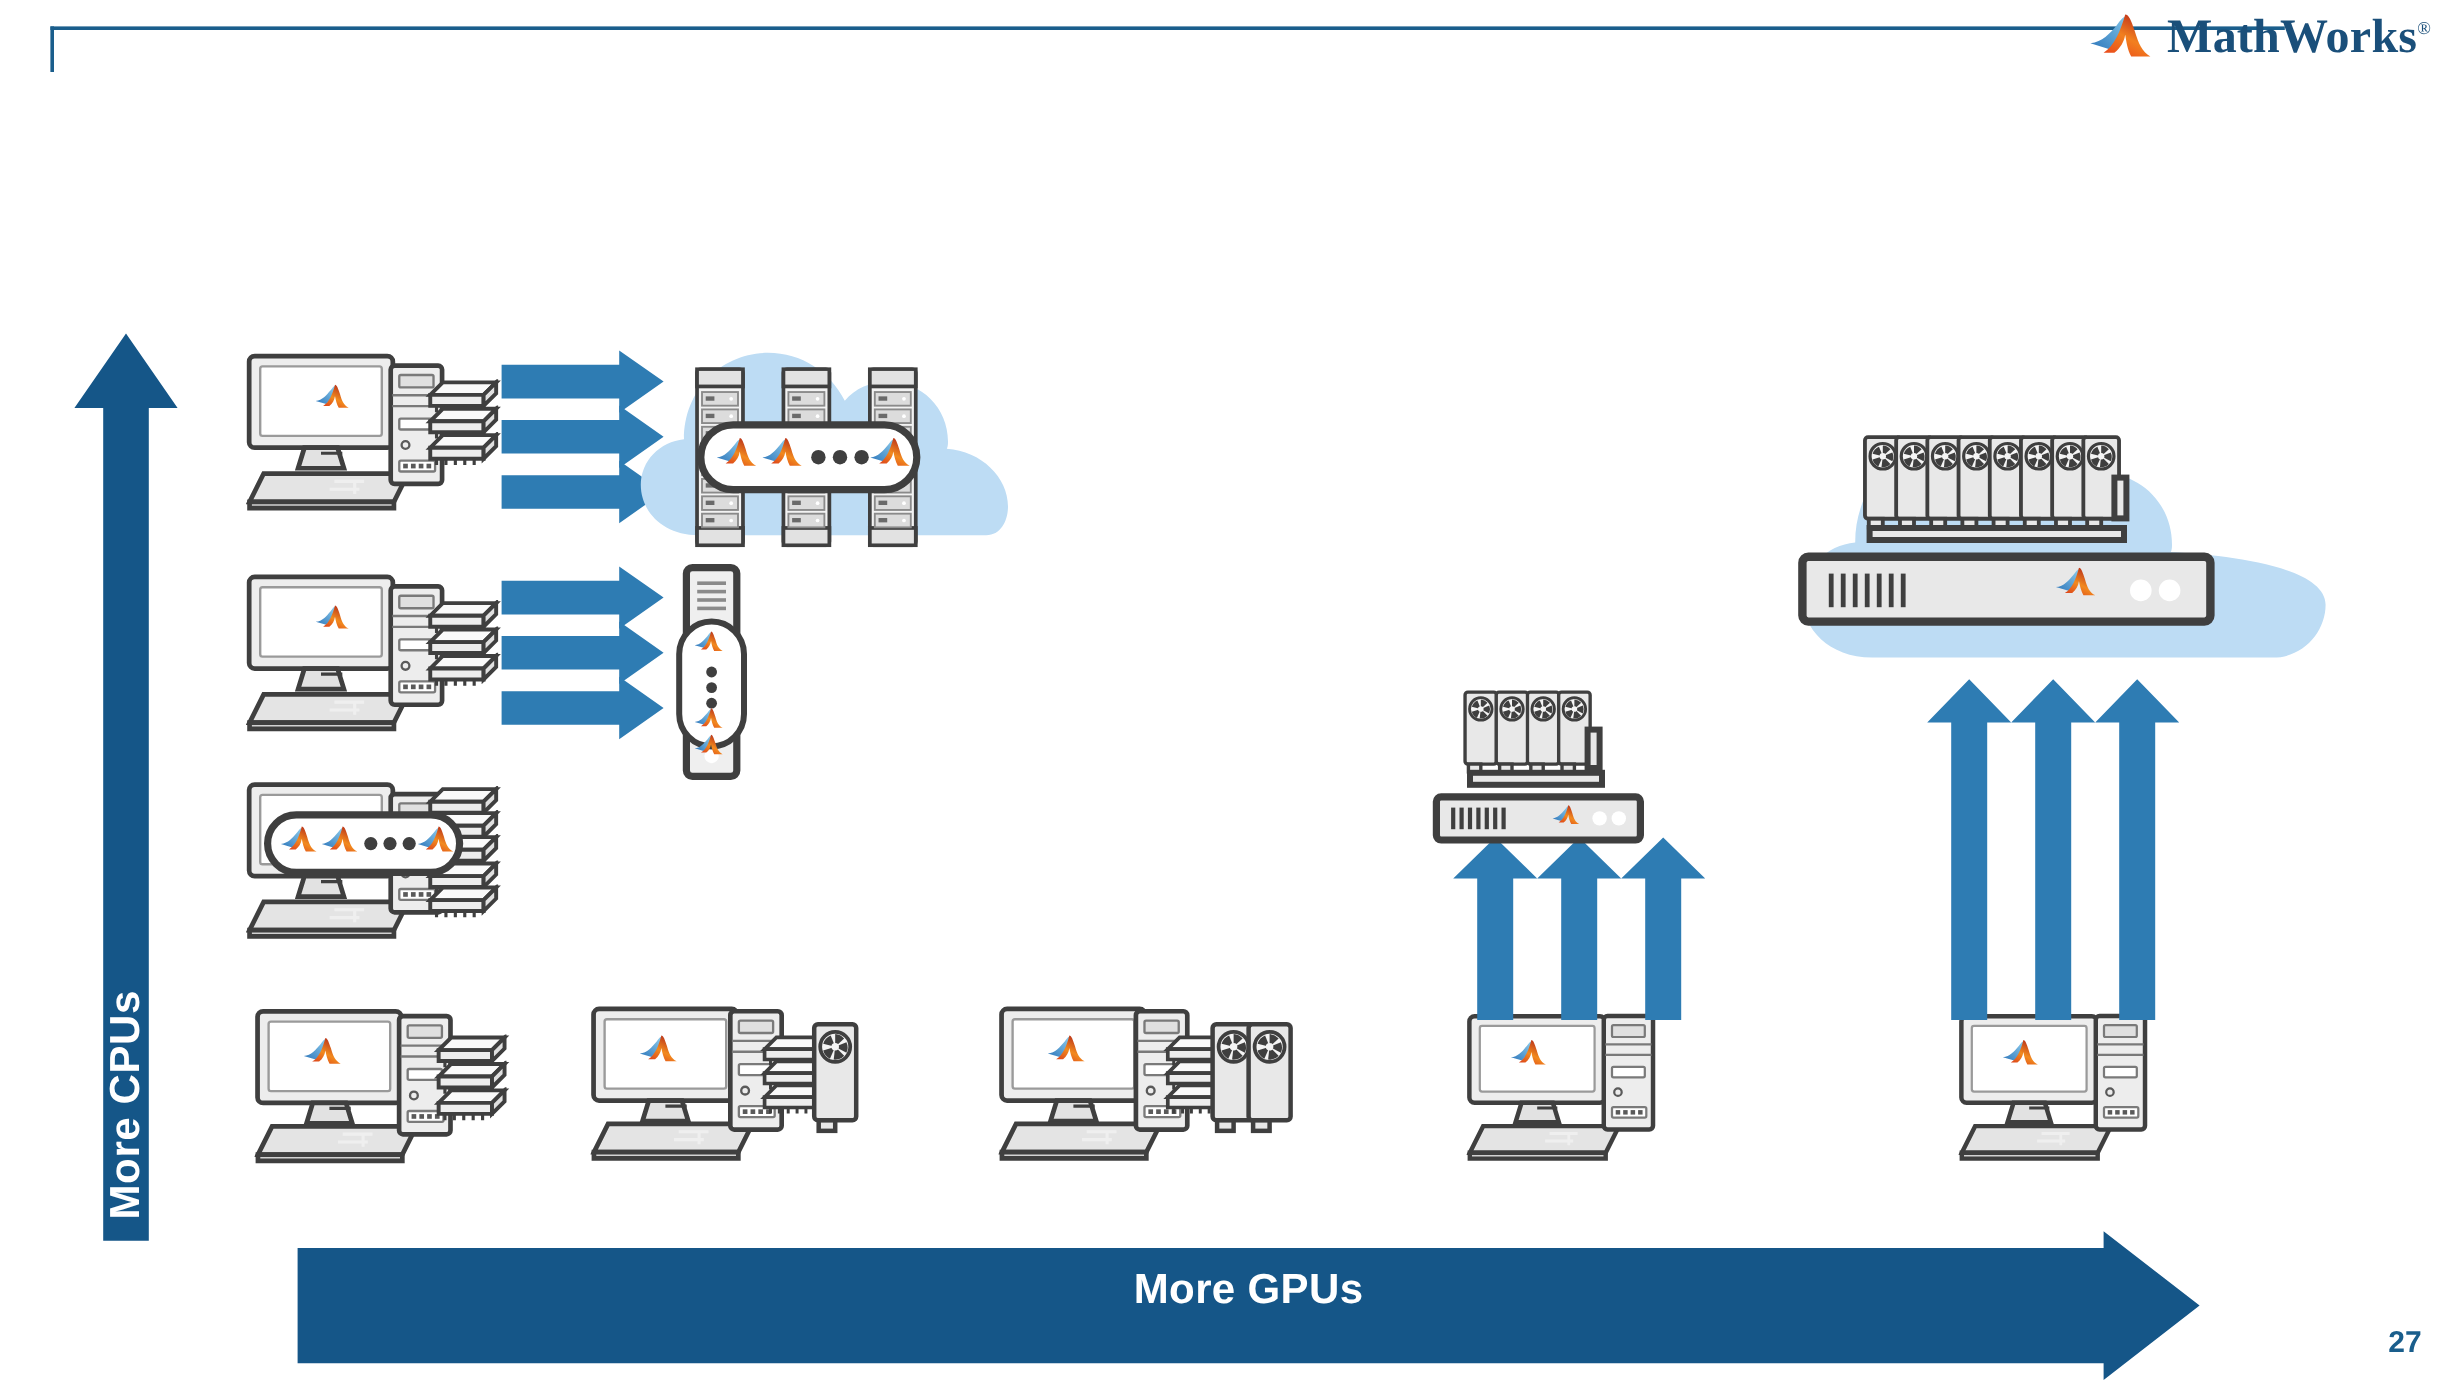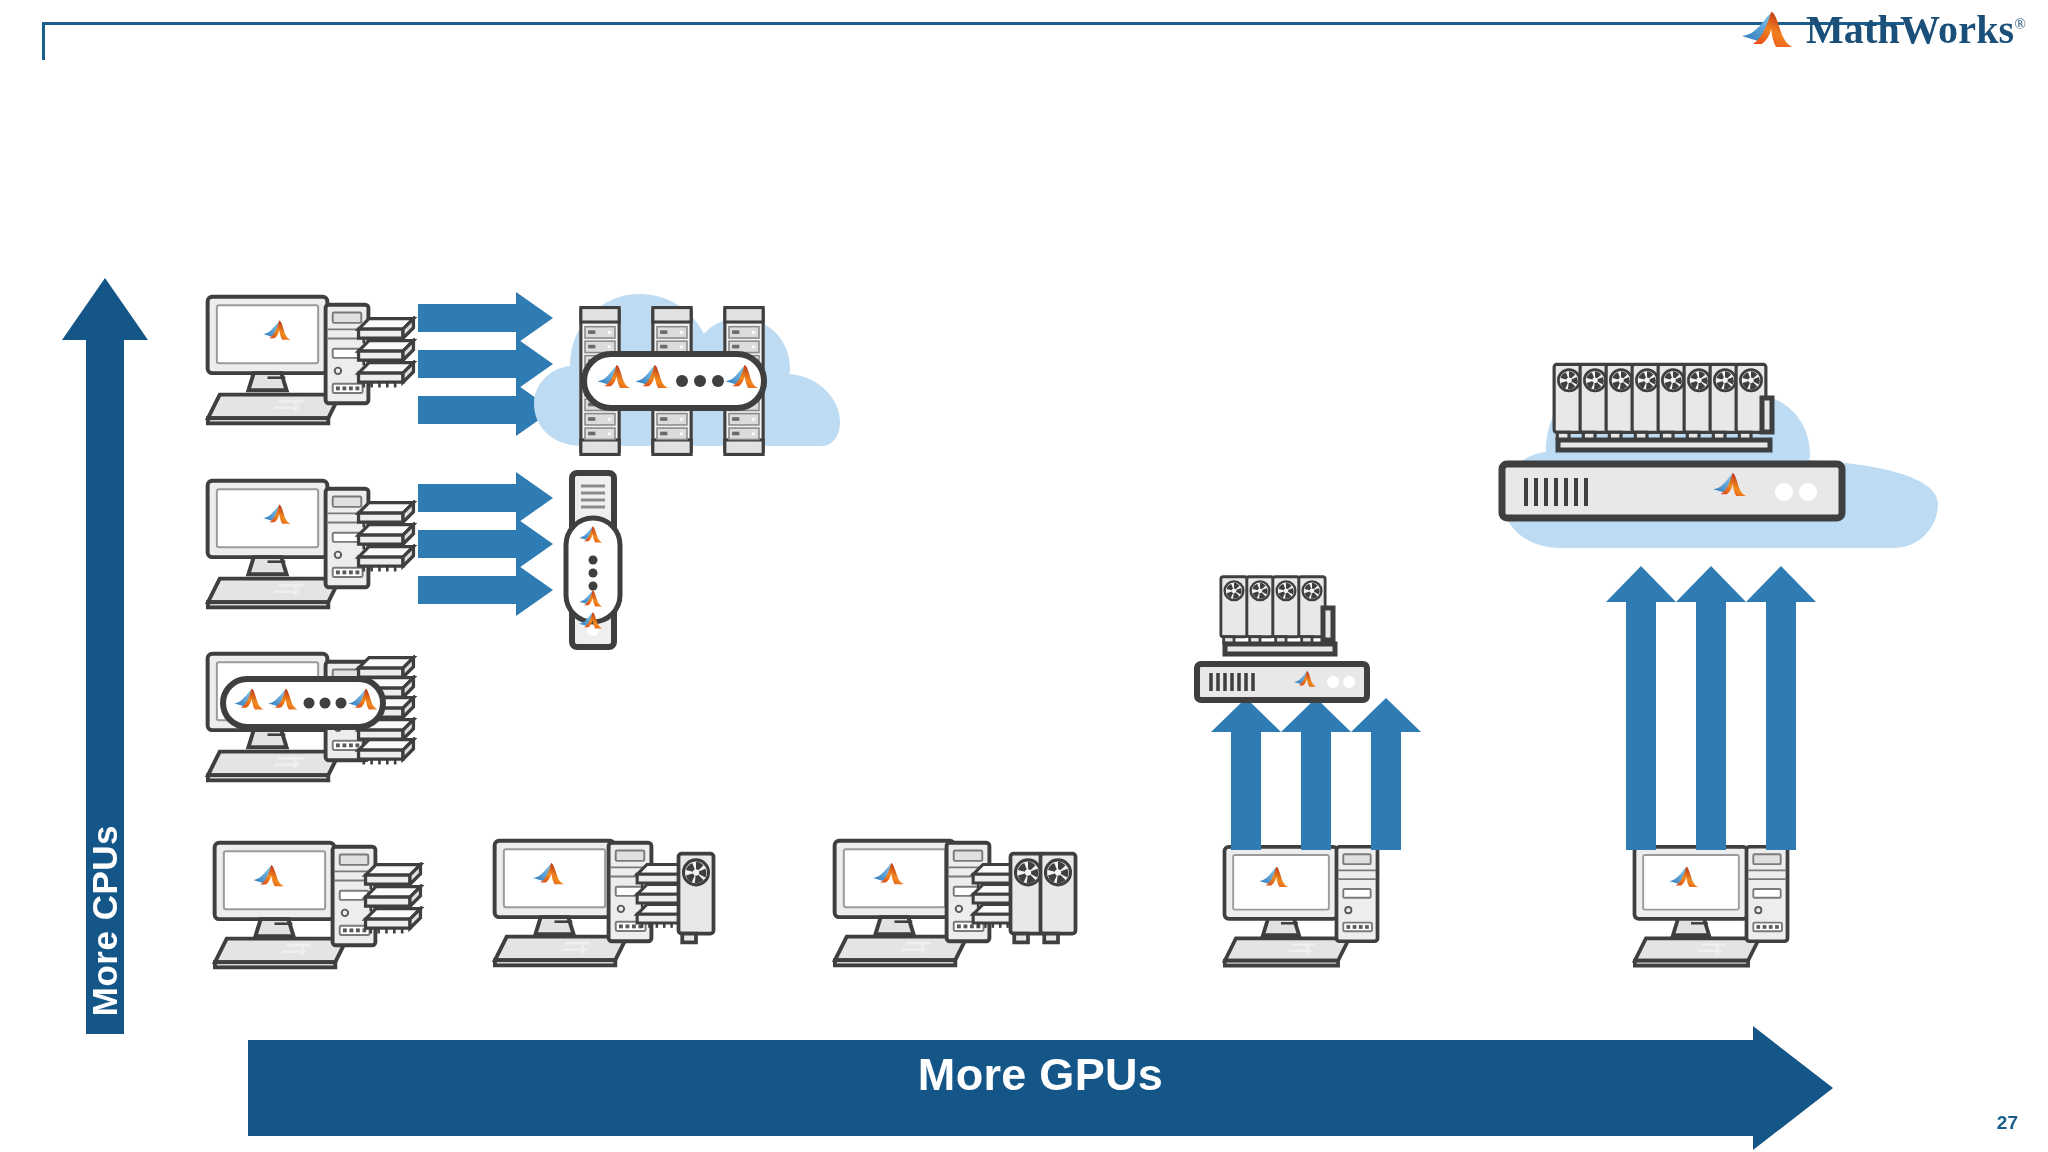--- a/index.html
+++ b/index.html
@@ -14,34 +14,34 @@
 
   .logo{position:absolute;right:22px;top:6px;display:flex;align-items:center;gap:10px;}
   .logo-mark{width:56px;height:46px;}
   .logo-text{font-family:"Liberation Serif",serif;font-size:40px;font-weight:bold;
              color:#1A4F7A;letter-spacing:.2px;white-space:nowrap;}
   .logo-reg{font-size:15px;vertical-align:super;font-weight:normal;}
 
   .title{position:absolute;left:118px;top:86px;font-size:53px;color:#1A5E8C;
          letter-spacing:-.3px;white-space:nowrap;}
 
-  .pagenum{position:absolute;right:30px;bottom:18px;font-size:19px;font-weight:bold;color:#1A5E8C;}
+  .pagenum{position:absolute;right:30px;bottom:18px;font-size:25px;font-weight:bold;color:#1A5E8C;}
 
   
   .cpu-arrow{position:absolute;left:62px;top:278px;width:86px;height:756px;}
   .cpu-label{position:absolute;left:62px;top:278px;width:86px;height:756px;
              display:flex;align-items:flex-end;justify-content:center;padding-bottom:18px;
              box-sizing:border-box;pointer-events:none;}
   .cpu-label span{writing-mode:vertical-rl;transform:rotate(180deg);
                   color:#fff;font-weight:bold;font-size:35px;letter-spacing:.5px;}
 
   .gpu-arrow{position:absolute;left:248px;top:1040px;width:1585px;height:96px;}
   .gpu-label{position:absolute;left:248px;top:1040px;width:1585px;height:70px;
              display:flex;align-items:center;justify-content:center;pointer-events:none;}
-  .gpu-label span{color:#fff;font-weight:bold;font-size:45px;letter-spacing:.3px;}
+  .gpu-label span{color:#fff;font-weight:bold;font-size:35px;letter-spacing:.3px;}
 
   
   .art{position:absolute;}
 
   svg{display:block;overflow:visible;}
 </style>
 </head>
 <body>
 
 <div class="slide">

